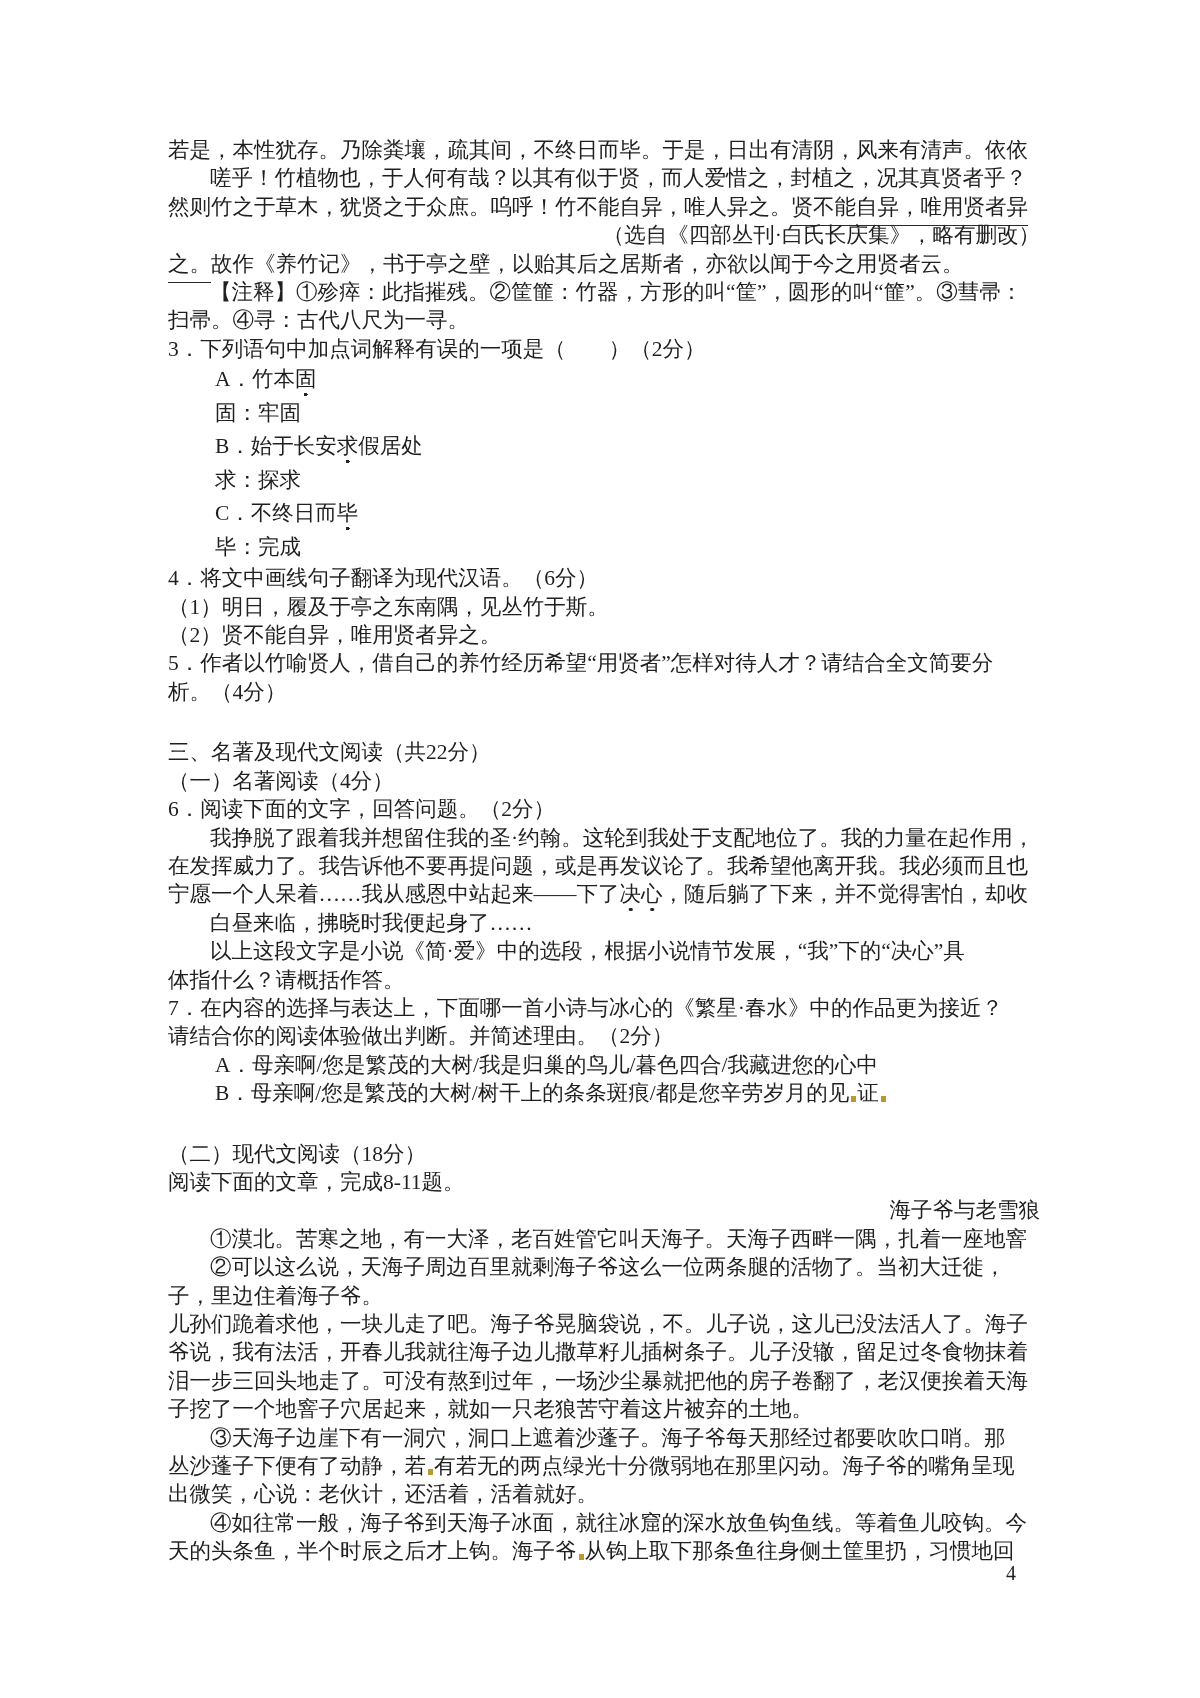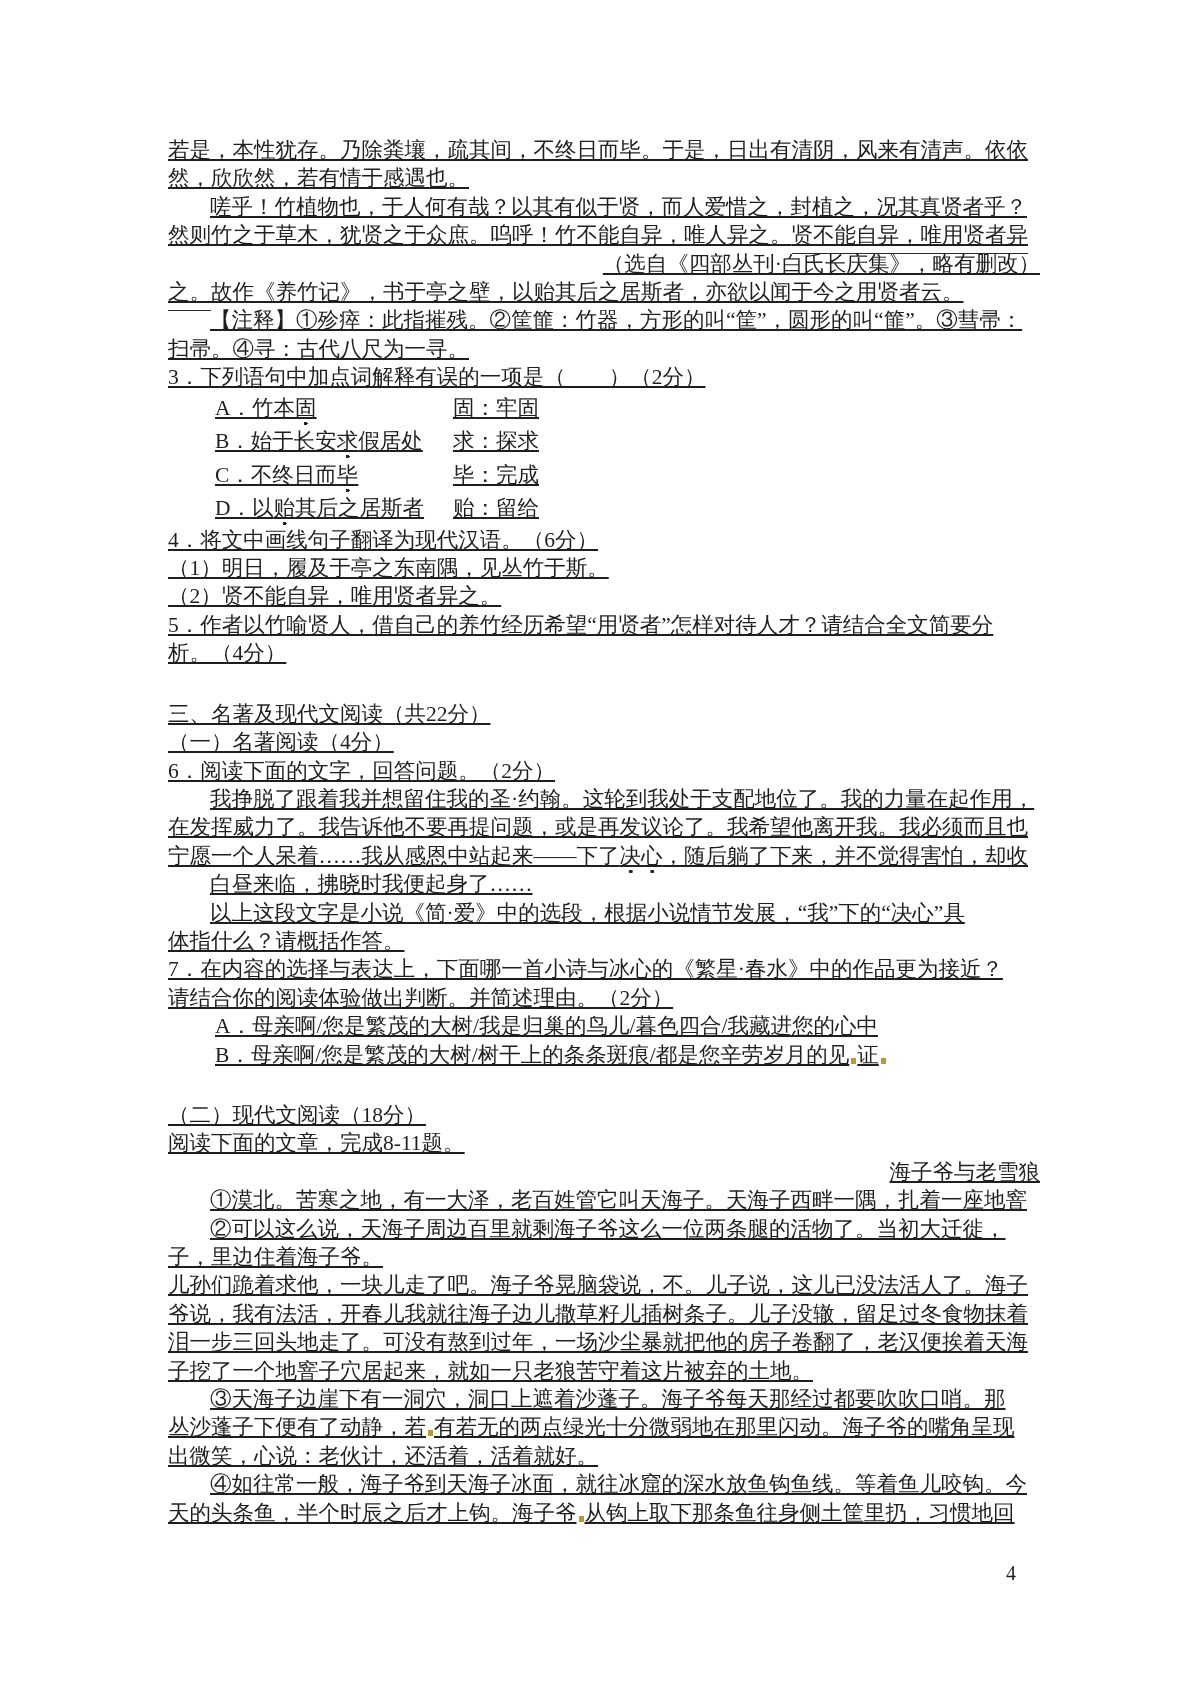--- a/index.html
+++ b/index.html
@@ -2,69 +2,64 @@
 <html><head>
 <meta charset="utf-8">
 <style>
   html,body{margin:0;padding:0;}
   body{
     width:1200px;height:1698px;background:#ffffff;position:relative;
     font-family:"Liberation Serif","DejaVu Serif",serif;
     color:#1f1f1f;
   }
   .page{position:absolute;left:168px;top:136px;width:872px;}
-  .line{font-size:21.5px;line-height:28.4px;white-space:nowrap;text-decoration:underline;}
+  .line{font-size:21.5px;line-height:28.4px;white-space:nowrap;}
   .ind2{padding-left:42px;}
   .indopt{padding-left:47px;}
   .center{text-align:right;white-space:normal;}
   .right{text-align:right;}
   .gap{height:32px;}
   .ul{border-bottom:1.6px solid #2a2a2a;padding-bottom:6px;}
   
   .emdot{
     background-image:radial-gradient(circle 1.8px at 50% 50%, #222 98%, transparent 100%);
     background-size:1em 5px;background-repeat:repeat-x;background-position:0 100%;
     padding-bottom:6px;
   }
   
   .ym{display:inline-block;width:5px;height:6px;background:#b89a2e;vertical-align:-2px;margin:0 1px 0 2px;}
-  .opt{display:flex;line-height:33.5px;}
+  .opt{display:flex;line-height:33.5px;flex-direction:column;}
   .opt-left{width:238px;flex:0 0 auto;}
   .page-num{position:absolute;left:1006px;top:1562px;font-size:20px;font-family:"Liberation Serif","DejaVu Serif",serif;color:#1f1f1f;}
 </style>
 </head>
 <body>
 
 <div class="page">
 
   <div class="line">若是，本性犹存。乃除粪壤，疏其间，不终日而毕。于是，日出有清阴，风来有清声。依依</div>
-  <div class="line">然，欣欣然，若有情于感遇也。</div>
   <div class="line ind2">嗟乎！竹植物也，于人何有哉？以其有似于贤，而人爱惜之，封植之，况其真贤者乎？</div>
   <div class="line"><span>然则竹之于草木，犹贤之于众庶。呜呼！竹不能自异，唯人异之。</span><span class="ul">贤不能自异，唯用贤者异</span></div>
   <div class="line right">（选自《四部丛刊·白氏长庆集》，略有删改）</div>
   <div class="line"><span class="ul">之。</span><span>故作《养竹记》，书于亭之壁，以贻其后之居斯者，亦欲以闻于今之用贤者云。</span></div>
   <div class="line ind2">【注释】①殄瘁：此指摧残。②筐篚：竹器，方形的叫“筐”，圆形的叫“篚”。③彗帚：</div>
   <div class="line">扫帚。④寻：古代八尺为一寻。</div>
 
   <div class="line">3．下列语句中加点词解释有误的一项是（　　）（2分）</div>
   <div class="line opt indopt">
     <span class="opt-left"><span>A．竹本</span><span class="emdot">固</span><span></span></span>
     <span>固：牢固</span>
   </div>
   <div class="line opt indopt">
     <span class="opt-left"><span>B．始于长安</span><span class="emdot">求</span><span>假居处</span></span>
     <span>求：探求</span>
   </div>
   <div class="line opt indopt">
     <span class="opt-left"><span>C．不终日而</span><span class="emdot">毕</span><span></span></span>
     <span>毕：完成</span>
-  </div>
-  <div class="line opt indopt">
-    <span class="opt-left"><span>D．以</span><span class="emdot">贻</span><span>其后之居斯者</span></span>
-    <span>贻：留给</span>
   </div>
 
   <div class="line">4．将文中画线句子翻译为现代汉语。（6分）</div>
   <div class="line">（1）明日，履及于亭之东南隅，见丛竹于斯。</div>
   <div class="line">（2）贤不能自异，唯用贤者异之。</div>
 
   <div class="line">5．作者以竹喻贤人，借自己的养竹经历希望“用贤者”怎样对待人才？请结合全文简要分</div>
   <div class="line">析。（4分）</div>
 
   <div class="gap"></div>

